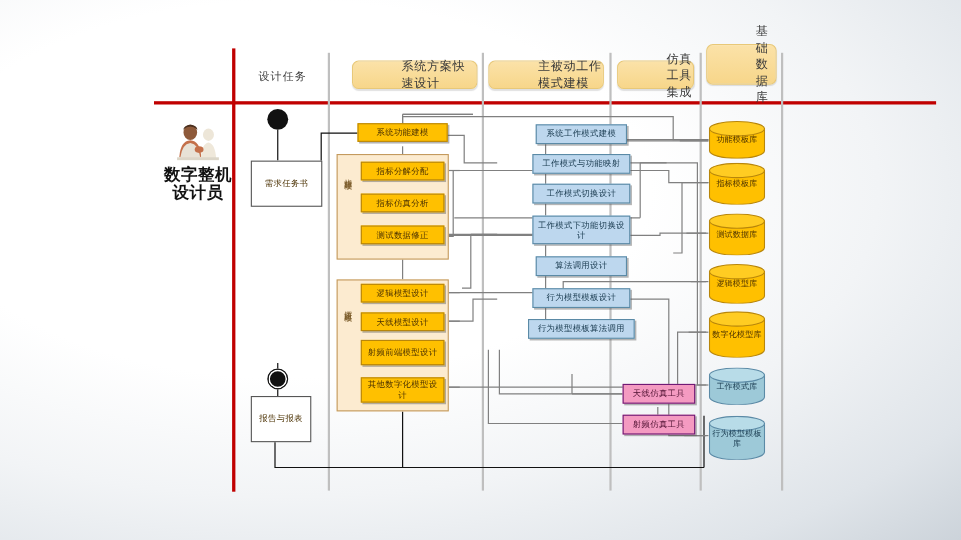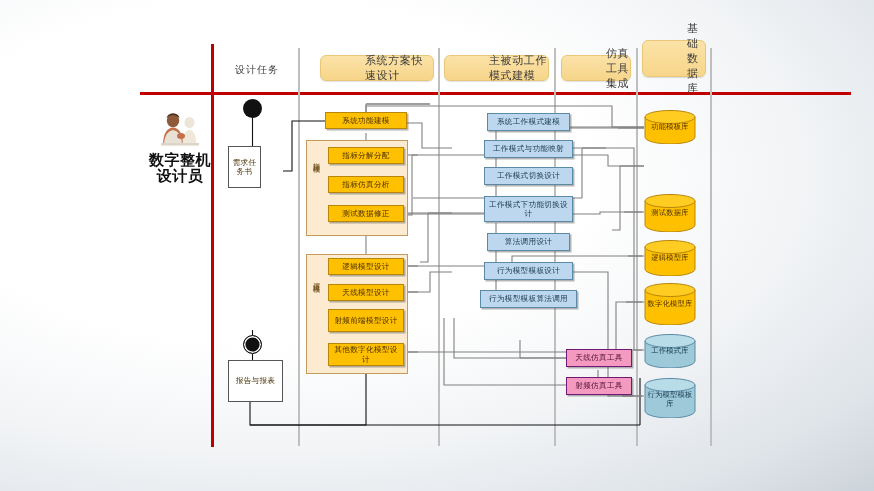--- a/index.html
+++ b/index.html
@@ -238,21 +238,21 @@
 
       <path d="M642 350 L634 350 L634 148 L544 148"></path>
 
       <path d="M642 396 L608 396 L608 272 L546 272" marker-end="url(#ah)"></path>
 
       <path d="M452 272 L430 272 L430 292 L406 292"></path>
       <path d="M418 292 L404 292" marker-end="url(#ah)"></path>
     </g>
   </svg>
 
-  <div class="abs node n-white" style="left:228px;top:146px;width:33px;height:42px;">需求任务书</div>
+  <div class="abs node n-white" style="left:228px;top:146px;width:65px;height:42px;">需求任务书</div>
 
   <div class="abs node n-white" style="left:228px;top:360px;width:55px;height:42px;">报告与报表</div>
 
   <div class="abs node n-gold" style="left:325px;top:112px;width:82px;height:17px;">系统功能建模</div>
 
   <div class="abs group" style="left:306px;top:140px;width:102px;height:96px;">
     <div class="group-label">指标建模</div>
   </div>
   <div class="abs node n-gold" style="left:328px;top:147px;width:76px;height:17px;">指标分解分配</div>
   <div class="abs node n-gold" style="left:328px;top:176px;width:76px;height:17px;">指标仿真分析</div>
@@ -278,20 +278,27 @@
   <div class="abs node n-pink" style="left:566px;top:377px;width:66px;height:18px;">射频仿真工具</div>
 
   <div class="cyl" style="left:644px;top:110px;width:52px;height:34px;">
     <svg width="52" height="34" viewBox="0 0 52 34">
       <path d="M1 7 L1 27 A25 7 0 0 0 51 27 L51 7 Z" fill="#FFC000" stroke="#B8860B" stroke-width="1"></path>
       <ellipse cx="26" cy="7" rx="25" ry="6.5" fill="#FFCC22" stroke="#B8860B" stroke-width="1"></ellipse>
     </svg>
     <div class="lbl">功能模板库</div>
   </div>
 
+  <div class="cyl" style="left:644px;top:148px;width:52px;height:38px;">
+    <svg width="52" height="38" viewBox="0 0 52 38">
+      <path d="M1 7 L1 31 A25 7 0 0 0 51 31 L51 7 Z" fill="#FFC000" stroke="#B8860B" stroke-width="1"></path>
+      <ellipse cx="26" cy="7" rx="25" ry="6.5" fill="#FFCC22" stroke="#B8860B" stroke-width="1"></ellipse>
+    </svg>
+    <div class="lbl">指标模板库</div>
+  </div>
 
   <div class="cyl" style="left:644px;top:194px;width:52px;height:38px;">
     <svg width="52" height="38" viewBox="0 0 52 38">
       <path d="M1 7 L1 31 A25 7 0 0 0 51 31 L51 7 Z" fill="#FFC000" stroke="#B8860B" stroke-width="1"></path>
       <ellipse cx="26" cy="7" rx="25" ry="6.5" fill="#FFCC22" stroke="#B8860B" stroke-width="1"></ellipse>
     </svg>
     <div class="lbl">测试数据库</div>
   </div>
 
   <div class="cyl" style="left:644px;top:240px;width:52px;height:36px;">

